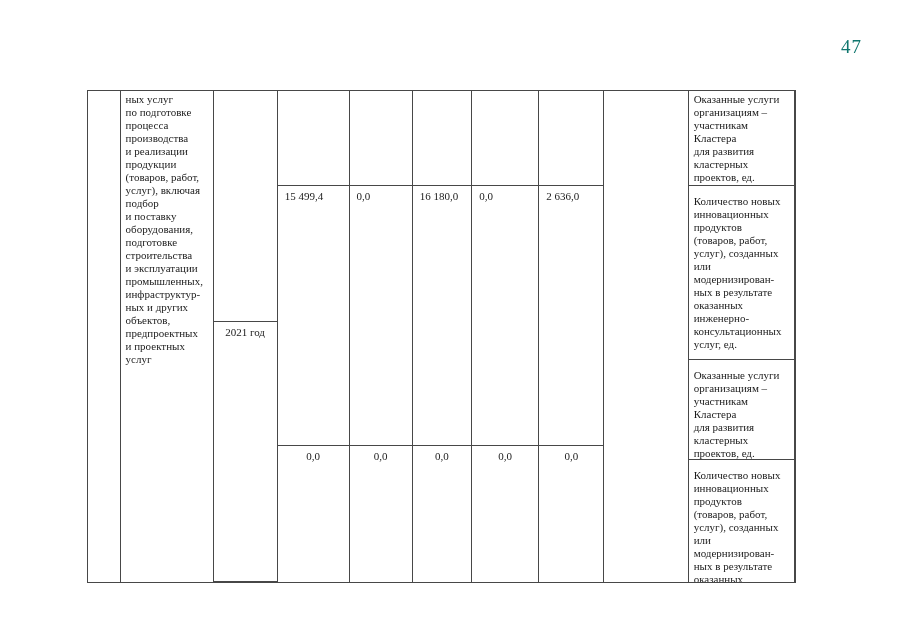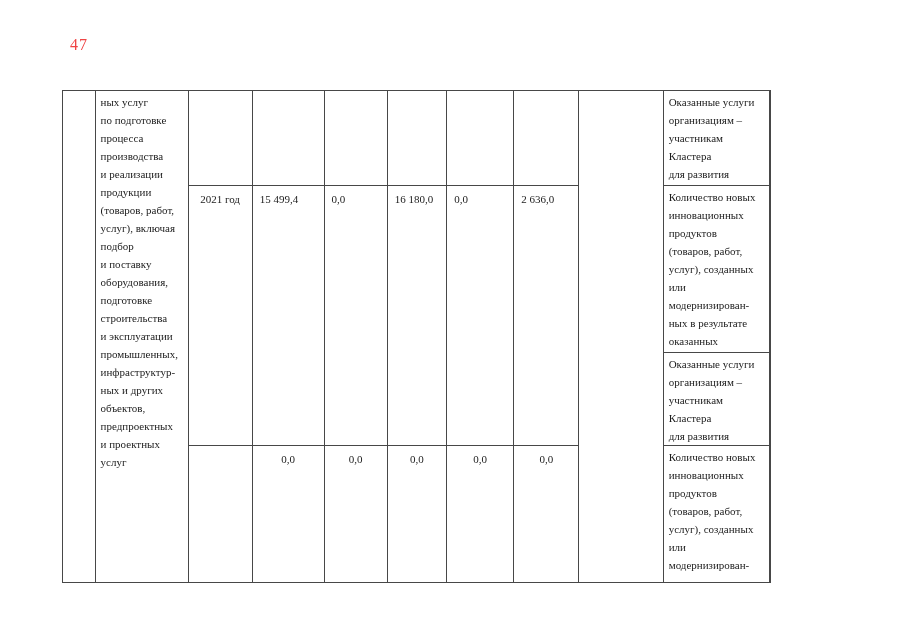--- a/index.html
+++ b/index.html
@@ -13,55 +13,55 @@
     height: 640px;
     font-family: "Liberation Serif", "DejaVu Serif", serif;
     color: #1c1c1c;
     overflow: hidden;
   }
   .page-number {
     position: absolute;
     top: 36px;
     left: 70px;
     width: 792px;
-    text-align: left;
-    font-size: 16px;
-    color: #ef4444;
+    text-align: right;
+    font-size: 19px;
+    color: #0f766e;
     letter-spacing: 1px;
   }
   .tbl {
     position: absolute;
-    left: 62px;
+    left: 87px;
     top: 90px;
     width: 709px;
     height: 493px;
     display: flex;
     box-sizing: border-box;
     border: 1px solid #474747;
     font-size: 11px;
-    line-height: 18px;
+    line-height: 13px;
   }
   .col {
     box-sizing: border-box;
     border-right: 1px solid #474747;
     display: flex;
     flex-direction: column;
     overflow: hidden;
   }
   .col:last-child { border-right: none; }
   .c1  { width: 34px; }
   .c2  { width: 97px; }
-  .c3  { width: 67px; }
+  .c3  { width: 67px; justify-content: flex-end; }
   .c4  { width: 75px; }
   .c5  { width: 66px; }
   .c6  { width: 62px; }
   .c7  { width: 70px; }
   .c8  { width: 68px; }
   .c9  { width: 88px; }
-  .c10 { width: 111px; }
+  .c10 { width: 111px; gap: 7px; }
   .c11 { flex: 1; }
   .cell {
     box-sizing: border-box;
     overflow: hidden;
   }
   .cell.bb { border-bottom: 1px solid #474747; }
   
   .hTop  { height: 95px; }
   .hMid  { height: 260px; }
   

